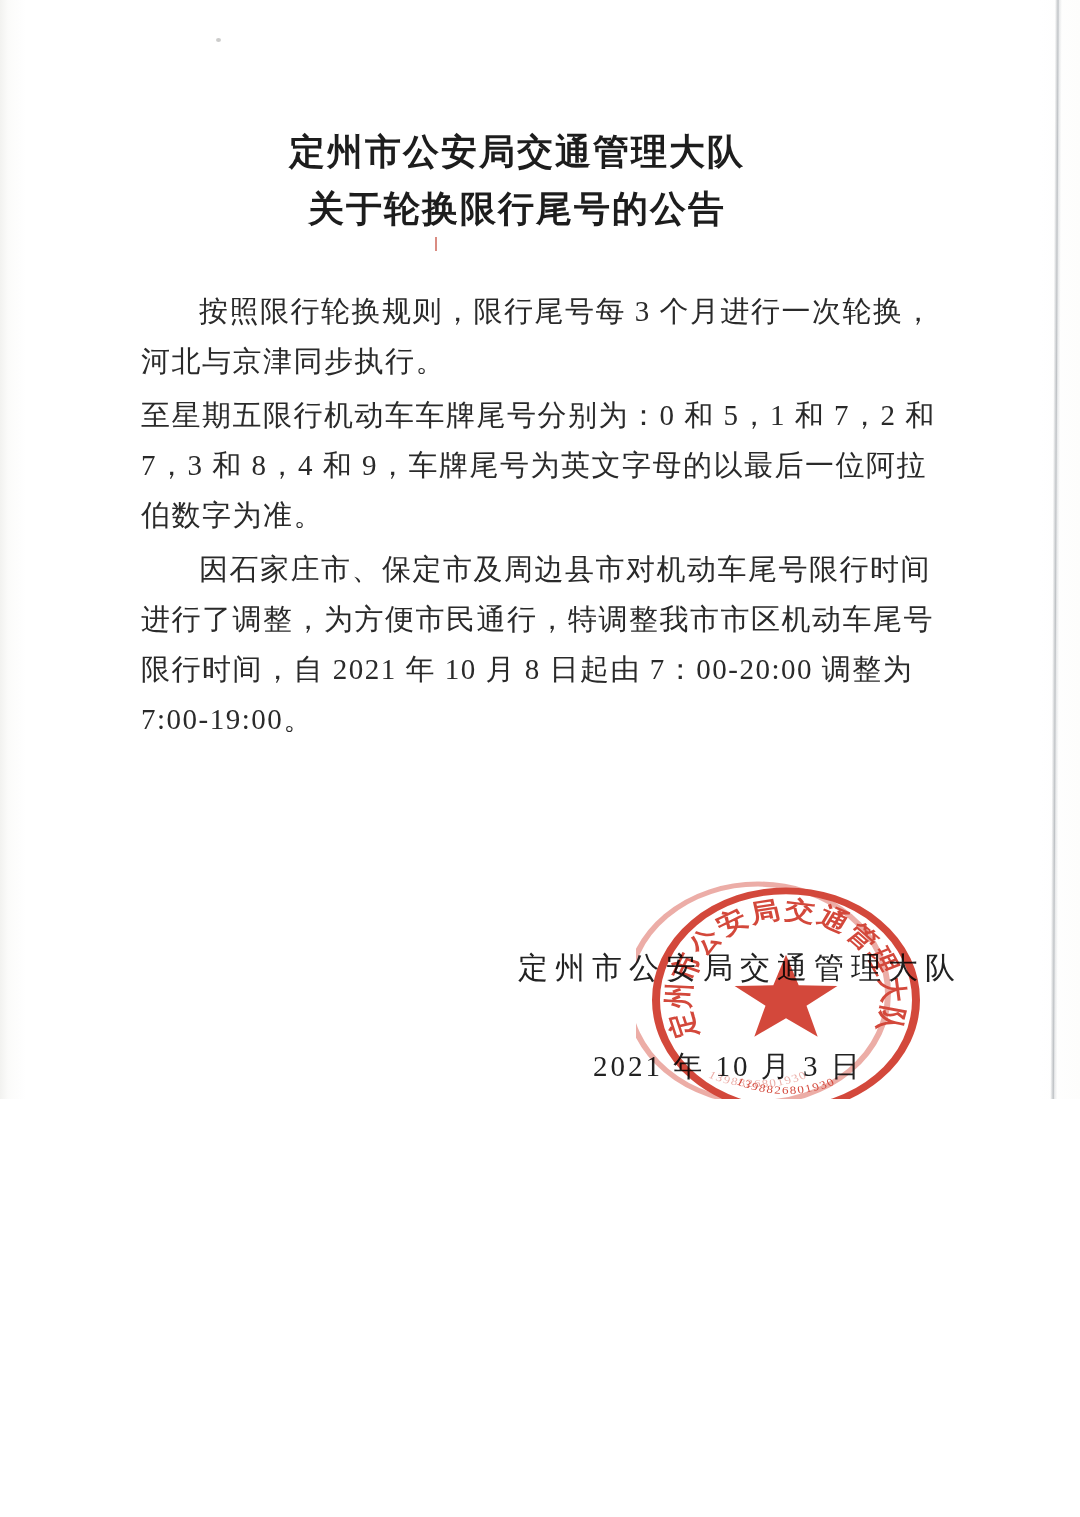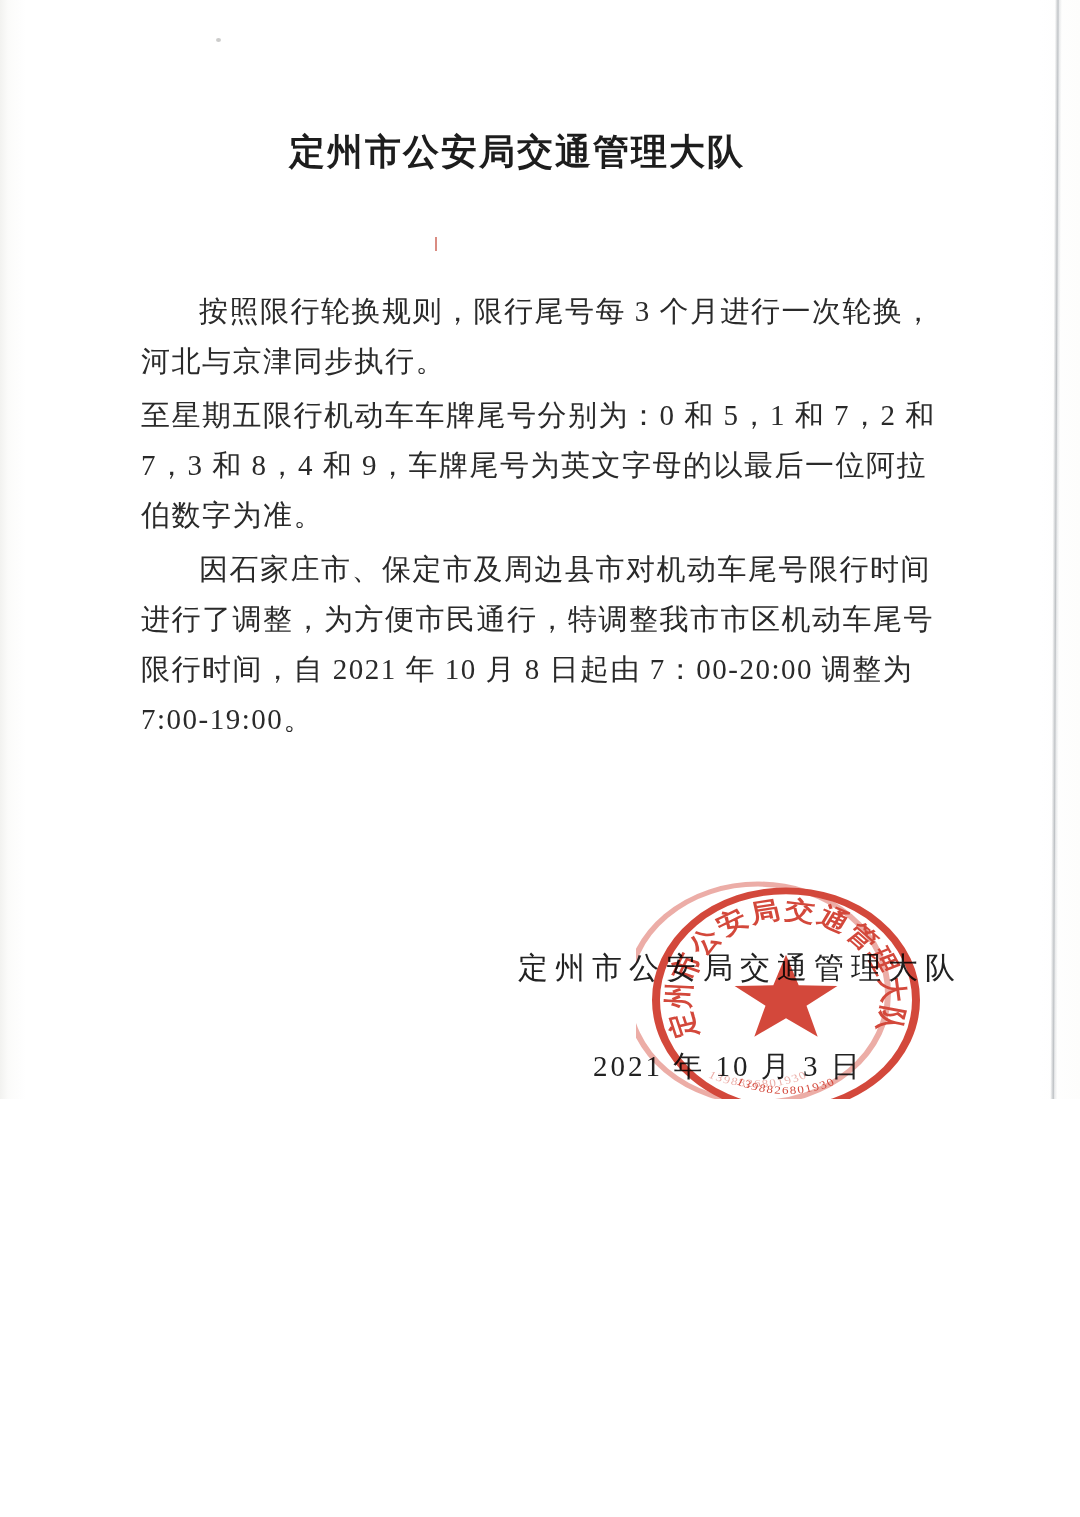--- a/index.html
+++ b/index.html
@@ -79,20 +79,21 @@
 <div class="page">
 
   <div class="scan-line"></div>
   <div class="scan-line-fade"></div>
   <div class="speck speck-a"></div>
   <div class="speck speck-b"></div>
   <div class="red-tick"></div>
 
   <div class="title">
     <div>定州市公安局交通管理大队</div>
+    <div>关于轮换限行尾号的公告</div>
   </div>
 
   <div class="body-text">
     <div class="para">
       <div class="line indent">按照限行轮换规则，限行尾号每 3 个月进行一次轮换，</div>
       <div class="line">河北与京津同步执行。</div>
     </div>
     <div class="para">
       <div class="line">至星期五限行机动车车牌尾号分别为：0 和 5，1 和 7，2 和</div>
       <div class="line">7，3 和 8，4 和 9，车牌尾号为英文字母的以最后一位阿拉</div>

